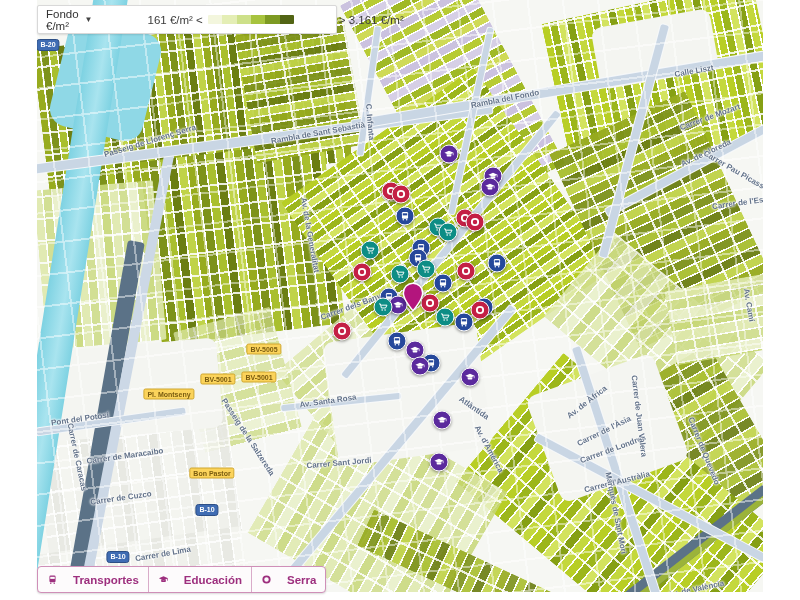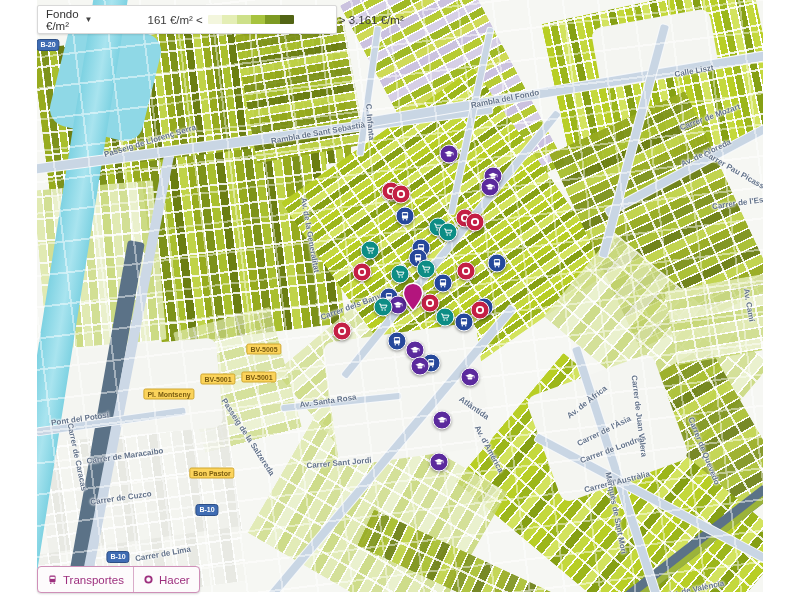--- a/index.html
+++ b/index.html
@@ -61,22 +61,22 @@
   #scale-gradient{width:86px;height:9px;border-radius:1px;}
   .scale-text{white-space:nowrap;color:#3c3c3c;margin-left:40px;}
   
   #legend{
     position:absolute;left:37px;top:566px;height:25px;
     background:#fdfbfc;border:1px solid #cf8fb8;border-radius:4px;
     display:flex;align-items:stretch;z-index:20;overflow:hidden;
     box-shadow:0 1px 2px rgba(0,0,0,.15);
   }
   .legend-item{
-    display:flex;align-items:center;gap:5px;padding:0 9px;cursor:pointer;
-    font-size:11.5px;font-weight:normal;color:#9d2f7e;white-space:nowrap;justify-content:space-between;
+    display:flex;align-items:center;gap:15px;padding:0 9px;cursor:pointer;
+    font-size:11.5px;font-weight:bold;color:#9d2f7e;white-space:nowrap;justify-content:space-between;
   }
   .legend-item + .legend-item{border-left:1px solid #d9abc9;}
   .legend-item svg{width:11px;height:11px;display:block;}
 </style>
 </head>
 <body>
 
 <div id="map">
     <div class="zone" style="left: 3px; top: 30px; width: 305px; height: 150px; transform: rotate(-7deg); background: repeating-linear-gradient(0deg, rgba(255, 255, 255, 0) 0px, rgba(255, 255, 255, 0) 20px, rgba(255, 255, 255, 0.85) 20px, rgba(255, 255, 255, 0.85) 22px), repeating-linear-gradient(90deg, rgb(151, 171, 30) 0px, rgb(151, 171, 30) 7px, rgba(255, 255, 255, 0.95) 7px, rgba(255, 255, 255, 0.95) 8.5px, rgb(125, 146, 26) 8.5px, rgb(125, 146, 26) 15.5px, rgba(255, 255, 255, 0.95) 15.5px, rgba(255, 255, 255, 0.95) 17px, rgb(169, 191, 46) 17px, rgb(169, 191, 46) 24px, rgba(255, 255, 255, 0.95) 24px, rgba(255, 255, 255, 0.95) 25.5px, rgb(107, 126, 18) 25.5px, rgb(107, 126, 18) 32.5px, rgba(255, 255, 255, 0.95) 32.5px, rgba(255, 255, 255, 0.95) 34px, rgb(192, 211, 72) 34px, rgb(192, 211, 72) 41px, rgba(255, 255, 255, 0.95) 41px, rgba(255, 255, 255, 0.95) 42.5px); opacity: 1;"></div>
     <div class="zone" style="left: 113px; top: 150px; width: 185px; height: 185px; transform: rotate(-7deg); background: repeating-linear-gradient(0deg, rgba(255, 255, 255, 0) 0px, rgba(255, 255, 255, 0) 20px, rgba(255, 255, 255, 0.85) 20px, rgba(255, 255, 255, 0.85) 22px), repeating-linear-gradient(90deg, rgb(151, 171, 30) 0px, rgb(151, 171, 30) 8px, rgba(255, 255, 255, 0.95) 8px, rgba(255, 255, 255, 0.95) 9.5px, rgb(125, 146, 26) 9.5px, rgb(125, 146, 26) 17.5px, rgba(255, 255, 255, 0.95) 17.5px, rgba(255, 255, 255, 0.95) 19px, rgb(169, 191, 46) 19px, rgb(169, 191, 46) 27px, rgba(255, 255, 255, 0.95) 27px, rgba(255, 255, 255, 0.95) 28.5px, rgb(107, 126, 18) 28.5px, rgb(107, 126, 18) 36.5px, rgba(255, 255, 255, 0.95) 36.5px, rgba(255, 255, 255, 0.95) 38px, rgb(192, 211, 72) 38px, rgb(192, 211, 72) 46px, rgba(255, 255, 255, 0.95) 46px, rgba(255, 255, 255, 0.95) 47.5px); opacity: 1;"></div>
@@ -534,18 +534,28 @@
           <rect x="5.3" y="4.6" width="7.4" height="3.4" fill="#fdfbfc"></rect>
           <circle cx="6.2" cy="15.2" r="1.2" fill="#9d2f7e"></circle>
           <circle cx="11.8" cy="15.2" r="1.2" fill="#9d2f7e"></circle>
         </svg>
       </span>
       <span>Transportes</span>
     </div>
     <div class="legend-item">
       <span>
         <svg viewBox="0 0 18 18">
+          <polygon points="9,3.5 16.5,7 9,10.5 1.5,7" fill="#9d2f7e"></polygon>
+          <path d="M5.2 8.8v3.3c0 1.2 7.6 1.2 7.6 0V8.8L9 10.6z" fill="#9d2f7e"></path>
+          <rect x="15.2" y="7" width="1.1" height="4.2" rx=".5" fill="#9d2f7e"></rect>
+        </svg>
+      </span>
+      <span>Educación</span>
+    </div>
+    <div class="legend-item">
+      <span>
+        <svg viewBox="0 0 18 18">
           <circle cx="9" cy="9" r="5.2" fill="none" stroke="#9d2f7e" stroke-width="3"></circle>
         </svg>
       </span>
-      <span>Hacer</span>
+      <span>Serra</span>
     </div>
   </div>
 
 </body></html>

